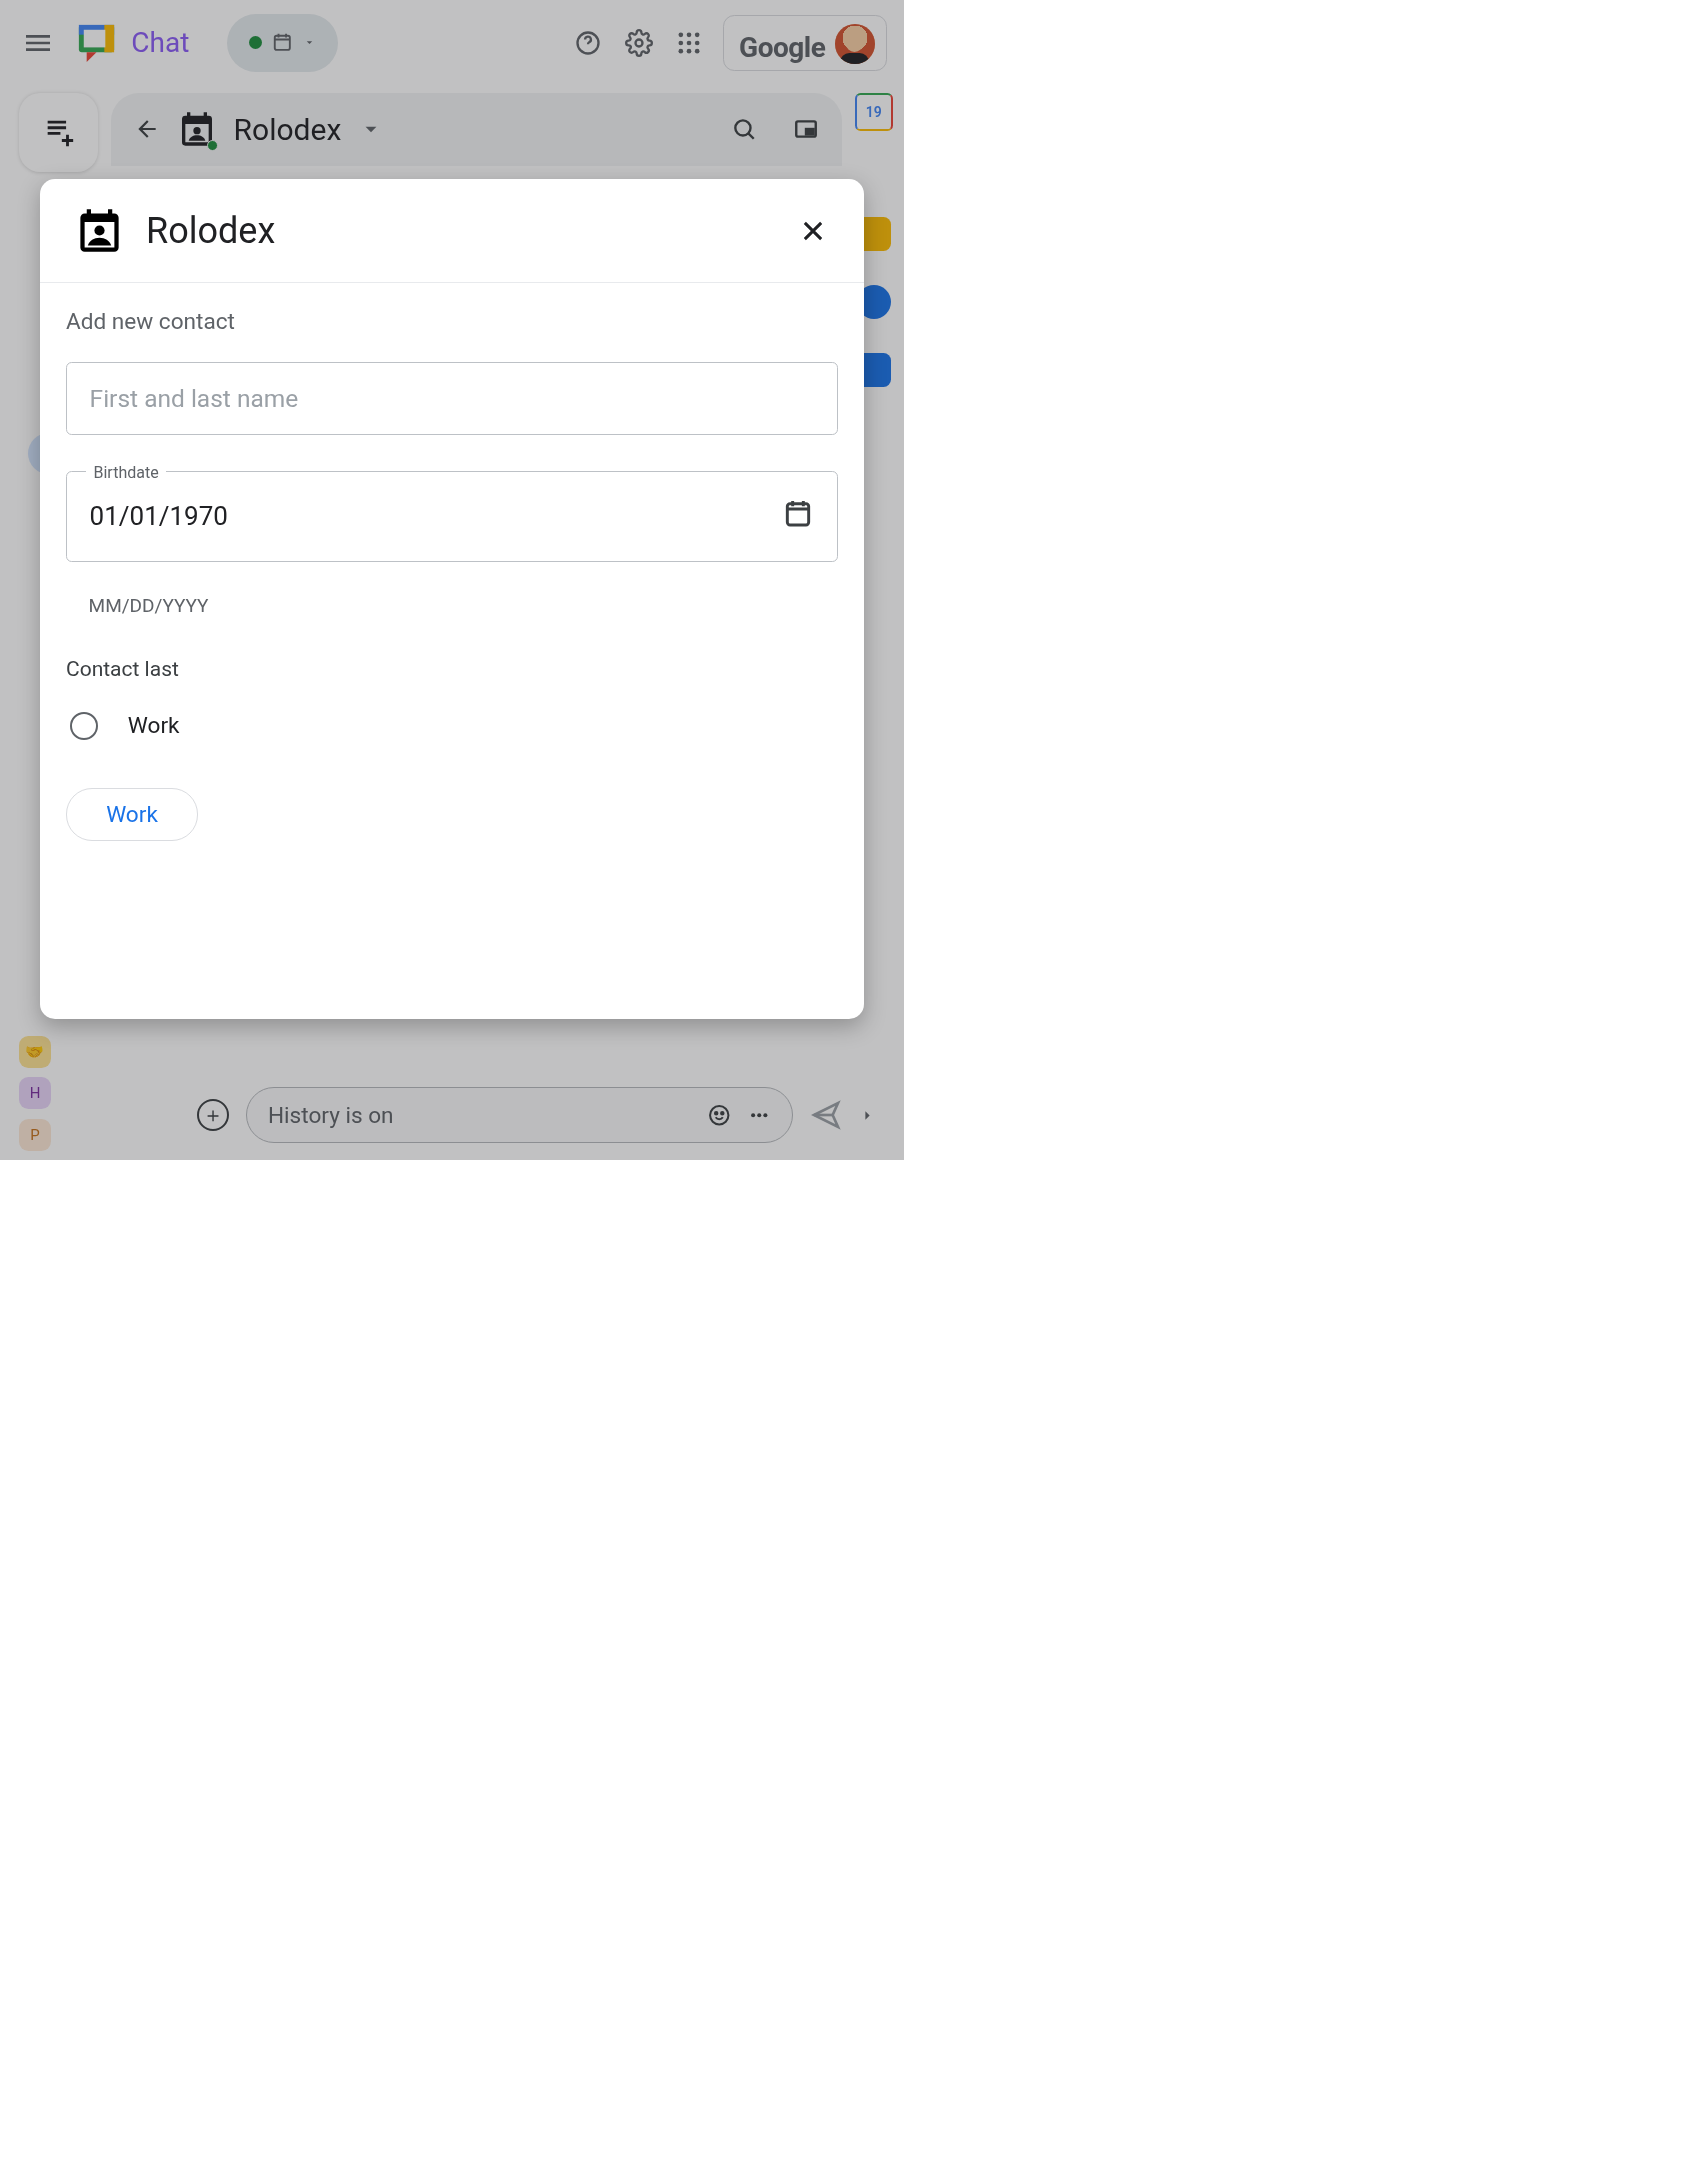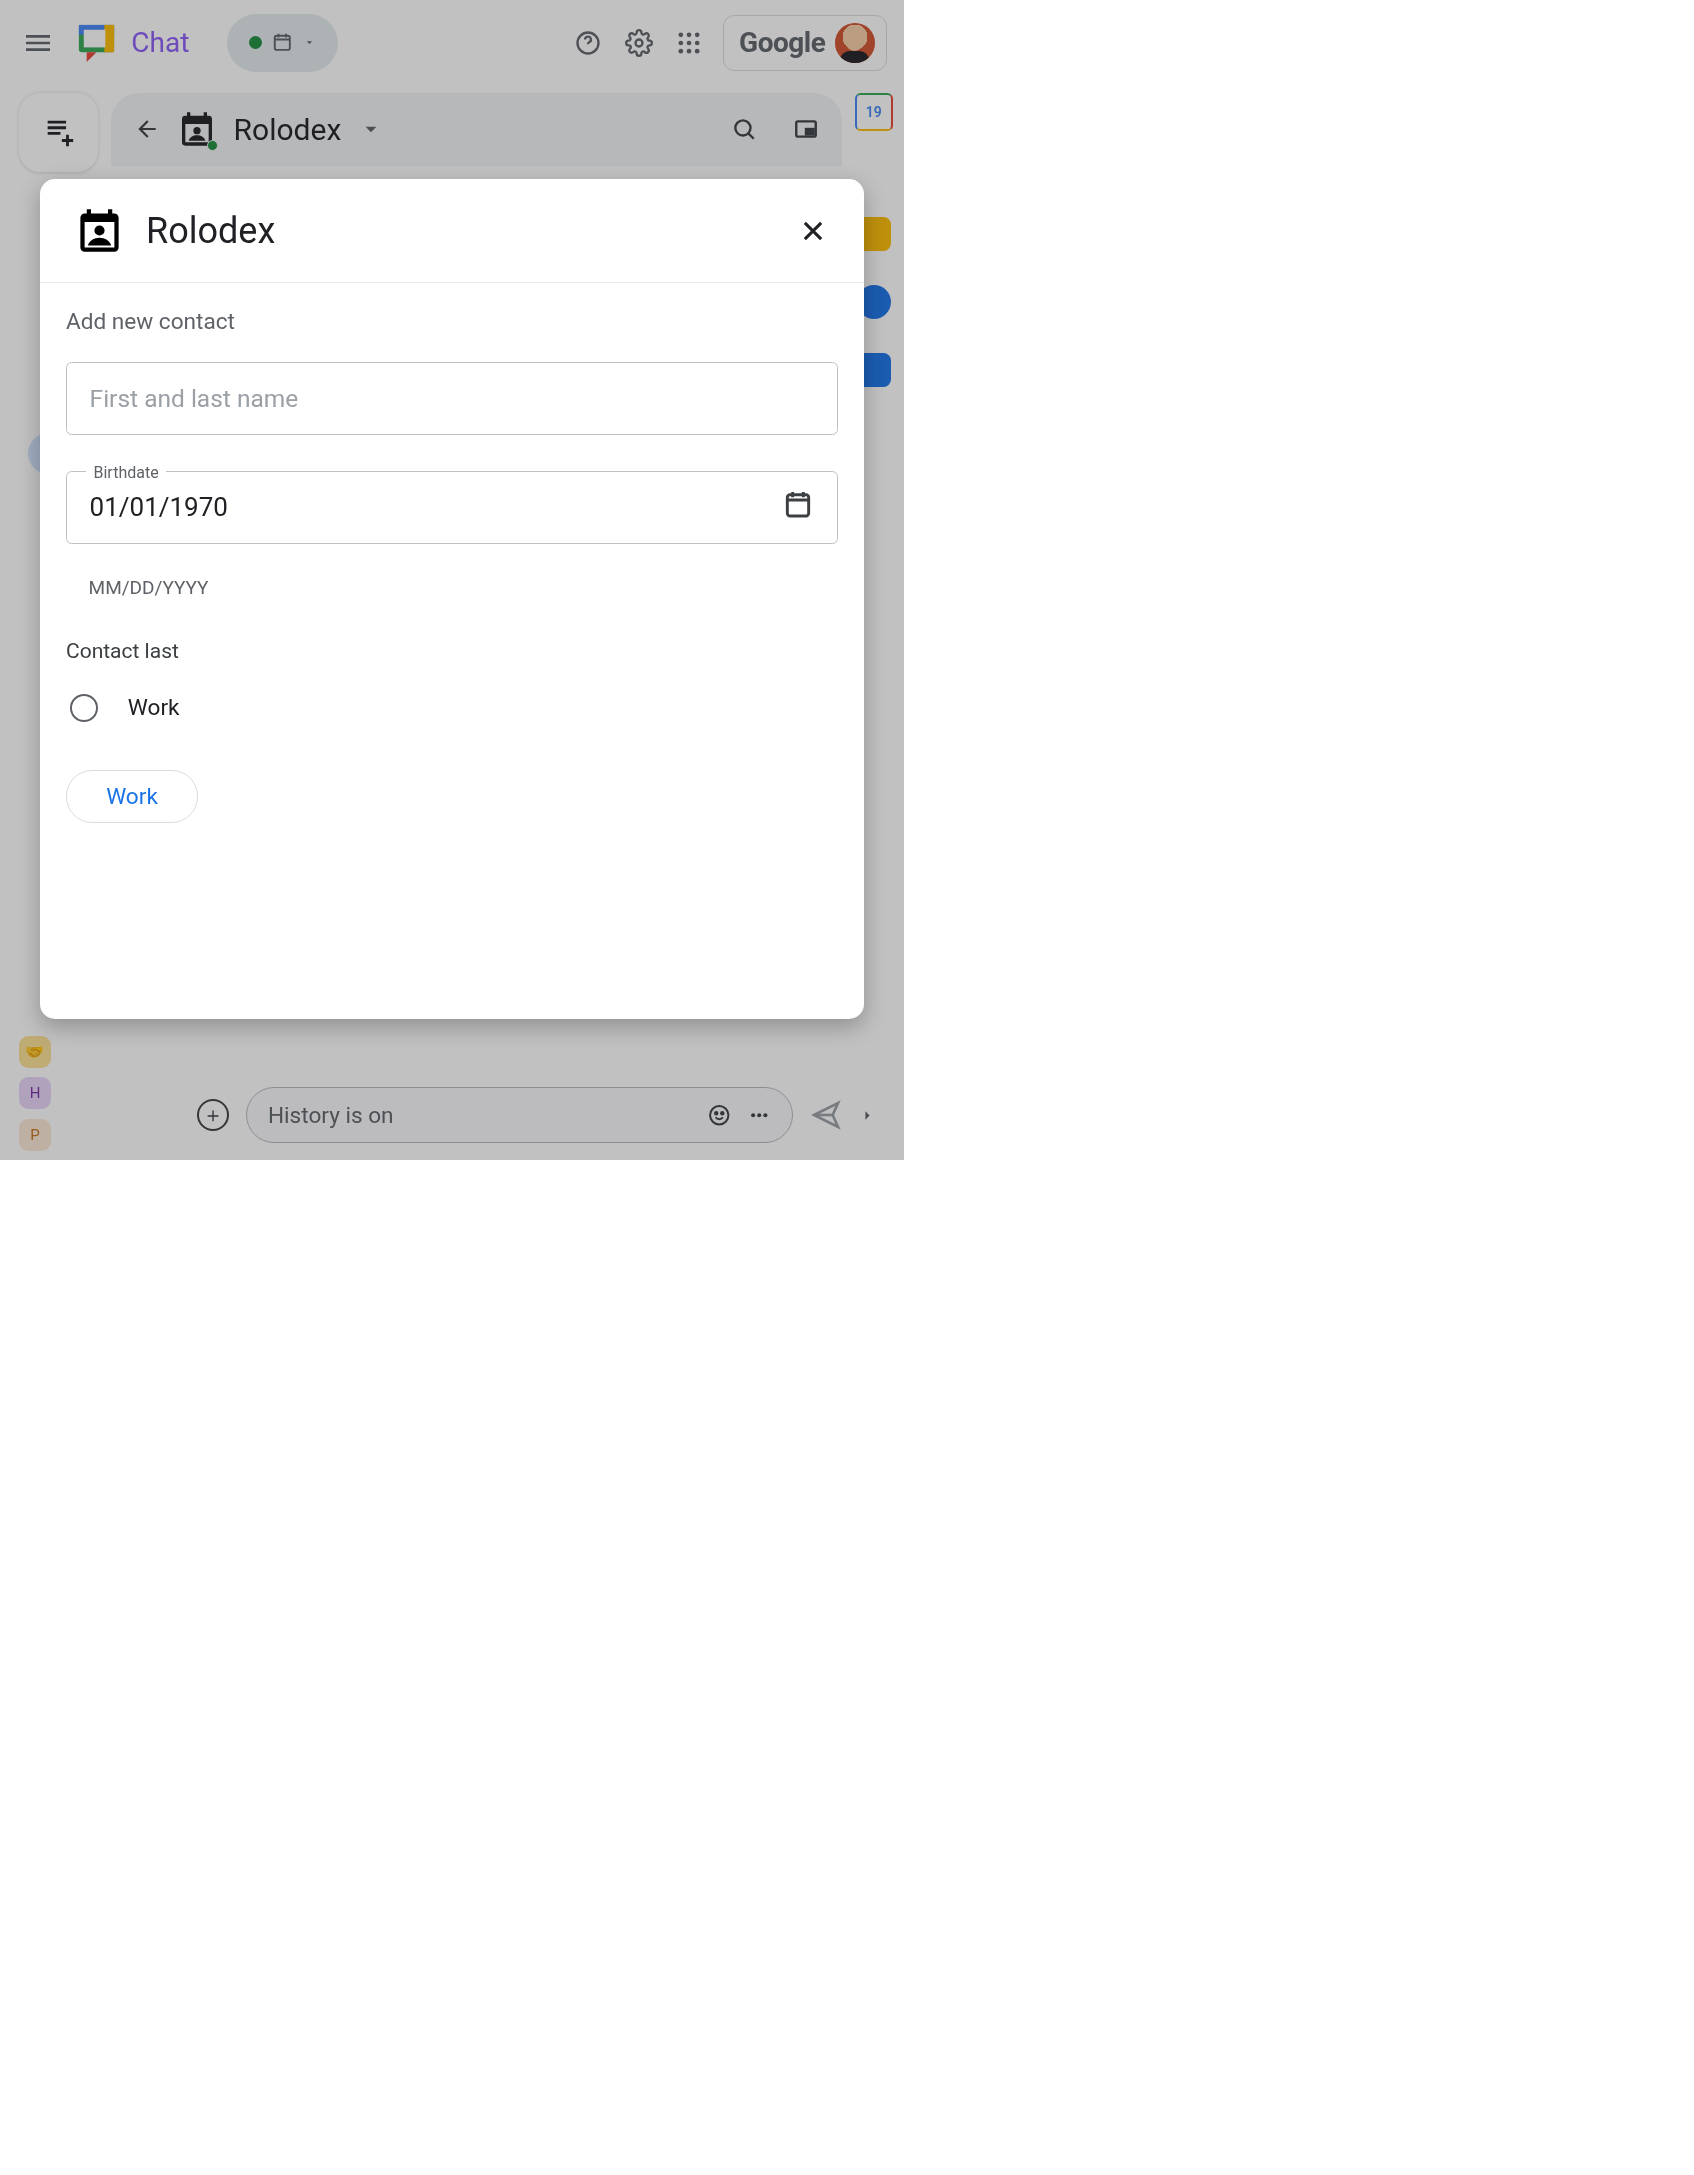--- a/index.html
+++ b/index.html
@@ -49,21 +49,21 @@
   }
   .pill svg { width: 22.6px; height: 22.6px; }
   .pill .caret { width: 13px; }
   .topbar-spacer { flex: 1; }
   .topicon {
     width: 41px; height: 41px; display: flex; align-items: center; justify-content: center;
     color: #5f6368;
   }
   .topicon svg { width: 28px; height: 28px; }
   .google-chip {
-    display: flex; align-items: center; gap: 9.4px;
+    display: flex; align-items: flex-end; gap: 9.4px;
     border: 0.9px solid #dadce0;
     background: #fff;
     border-radius: 11.3px;
     padding: 5.6px 11.3px 5.6px 15px;
     height: 56px;
     margin-left: 4px;
   }
   .google-chip .word {
     font-size: 28px; font-weight: 700; color: #5f6368; letter-spacing: -0.5px;
   }
@@ -220,21 +220,21 @@
     font-size: 22.6px; color: #5f6368;
   }
   .field {
     border: 0.9px solid #bdc1c6; border-radius: 5.6px;
     height: 73px; display: flex; align-items: center; padding: 0 22.6px;
     font-size: 24.5px; color: #9aa0a6;
   }
   .field-labeled {
     position: relative;
     border: 0.9px solid #bdc1c6; border-radius: 5.6px;
-    height: 73px; display: flex; align-items: center; padding: 0 22.6px;
+    height: 91px; display: flex; align-items: center; padding: 0 22.6px;
     font-size: 26px; color: #202124;
     margin-top: 9.4px;
   }
   .field-labeled .float-label {
     position: absolute; top: -9.4px; left: 19px;
     background: #fff; padding: 0 7.5px;
     font-size: 16px; color: #5f6368;
   }
   .field-labeled .cal { margin-left: auto; color: #3c4043; }
   .field-labeled .cal svg { width: 32px; height: 32px; }

